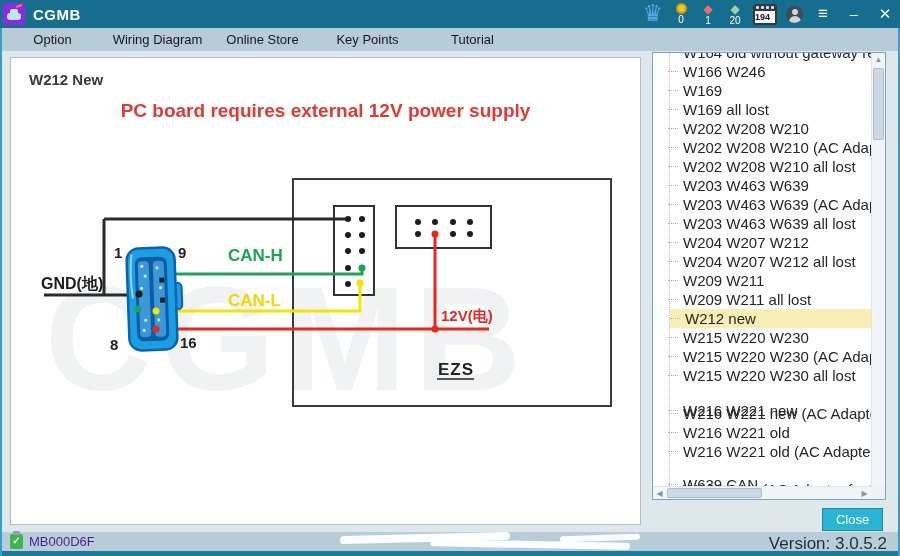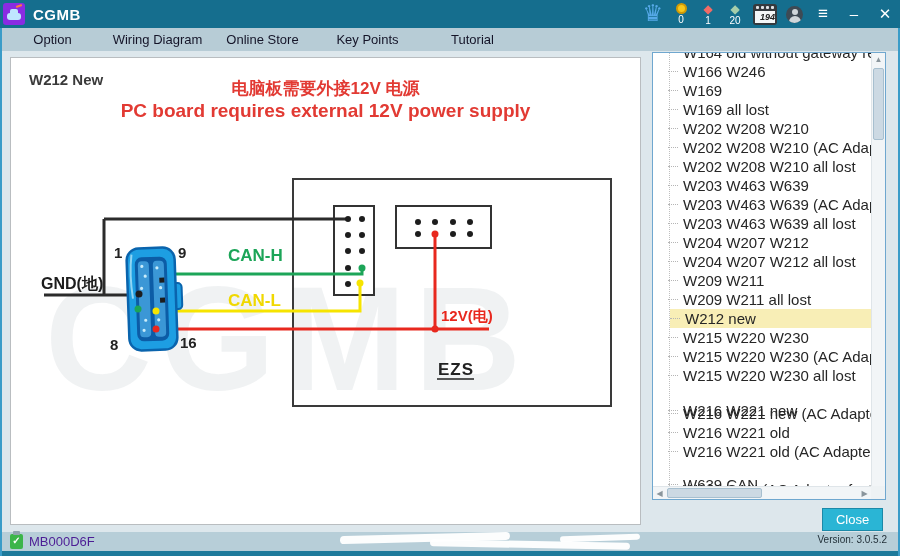--- a/index.html
+++ b/index.html
@@ -17,21 +17,21 @@
   .crown { color:#56a9e8; font-size:23px; line-height:23px; margin-top:-2px; }
   .counter { display:flex; flex-direction:column; align-items:center; width:18px; }
   .counter .num { color:#fff; font-size:10px; line-height:10px; margin-top:1px; }
   .coin { width:11px; height:11px; border-radius:50%; background:#f6c81c; border:2px solid #cf9a06; }
   .gem { font-size:12px; line-height:12px; }
   .gem.red { color:#f26b66; }
   .gem.green { color:#a6ceab; }
   .calendar { width:24px; height:21px; background:#35393d; border-radius:3px; position:relative; }
   .calendar .dots { position:absolute; top:2px; left:3px; right:3px; display:flex; justify-content:space-between; }
   .calendar .dots i { width:3px; height:3px; background:#dfe3e6; border-radius:1px; }
-  .calendar .date { position:absolute; left:2px; right:2px; bottom:2px; height:12px; background:#f4f6f7; color:#222; font-size:9px; font-weight:bold; text-align:right; line-height:12px;font-style:italic; }
+  .calendar .date { position:absolute; left:2px; right:2px; bottom:2px; height:12px; background:#f4f6f7; color:#222; font-size:9px; font-weight:bold; text-align:left; line-height:12px; }
   .avatar { width:17px; height:17px; border-radius:50%; background:#3e4a54; position:relative; overflow:hidden; }
   .avatar .head { position:absolute; left:5.5px; top:3px; width:6px; height:6px; background:#cfd6da; border-radius:50%; }
   .avatar .body { position:absolute; left:2.5px; top:10px; width:12px; height:8px; background:#cfd6da; border-radius:6px 6px 0 0; }
   .winbtn { color:#fff; font-size:15px; width:22px; text-align:center; line-height:28px; }
   .hamburger { font-size:17px; }
 
   
   .menubar { position:absolute; left:0; top:28px; width:900px; height:23px; background:#b7ccd6; display:flex; align-items:center; }
   .menu-item { width:105px; text-align:center; font-size:13px; color:#141428; cursor:default; }
 
@@ -65,21 +65,21 @@
 
   
   .close-btn { position:absolute; left:822px; top:508px; width:61px; height:23px; background:#2ab5d5; border:1px solid #1b89a8; color:#fff; font-size:13px; text-align:center; line-height:21px; cursor:default; }
 
   
   .statusbar { position:absolute; left:0; top:532px; width:900px; height:19px; background:#b7ced8; }
   .usb-icon { position:absolute; left:10px; top:2px; width:13px; height:15px; background:#3cb54a; border-radius:2px; }
   .usb-icon::before { content:""; position:absolute; left:3px; top:-3px; width:7px; height:4px; background:#8fa3ad; border-radius:1px; }
   .usb-icon::after { content:"✓"; position:absolute; left:0; right:0; top:1px; color:#fff; font-size:10px; font-weight:bold; text-align:center; }
   .device-id { position:absolute; left:29px; top:2px; font-size:13px; color:#4c1d95; }
-  .version-label { position:absolute; right:13px; top:2px; font-size:10px; color:#1f2d36; }
+  .version-label { position:absolute; right:13px; top:2px; font-size:17px; color:#1f2d36; }
   .scribble { position:absolute; background:#fff; border-radius:6px; opacity:.95; }
   .s1 { left:340px; top:2px; width:170px; height:8px; transform:rotate(-1.5deg); }
   .s2 { left:430px; top:9px; width:200px; height:7px; transform:rotate(1deg); }
   .s3 { left:560px; top:3px; width:80px; height:6px; transform:rotate(-2deg); }
   .bottom-strip { position:absolute; left:0; top:551px; width:900px; height:5px; background:#1e7a9b; }
 </style>
 </head>
 <body>
 
 <div class="titlebar">
@@ -129,21 +129,20 @@
   <div class="menu-item">Key Points</div>
   <div class="menu-item">Tutorial</div>
 </div>
 
 <div class="edge-l"></div>
 <div class="edge-r"></div>
 
 <div class="diagram-panel">
   <div class="watermark">CGMB</div>
   <div class="model-label">W212 New</div>
-  <div class="heading-cn">电脑板需要外接12V 电源</div>
   <div class="heading-en">PC board requires external 12V power supply</div>
 
   <svg class="wiring-svg" width="631" height="468" viewBox="0 0 631 468">
 
     <rect x="282" y="121" width="318" height="227" fill="none" stroke="#3a3a3a" stroke-width="2"></rect>
 
     <rect x="323" y="148" width="40" height="89" fill="#ffffff" stroke="#333" stroke-width="2"></rect>
 
     <rect x="385" y="148" width="95" height="42" fill="#ffffff" stroke="#333" stroke-width="2"></rect>
 

